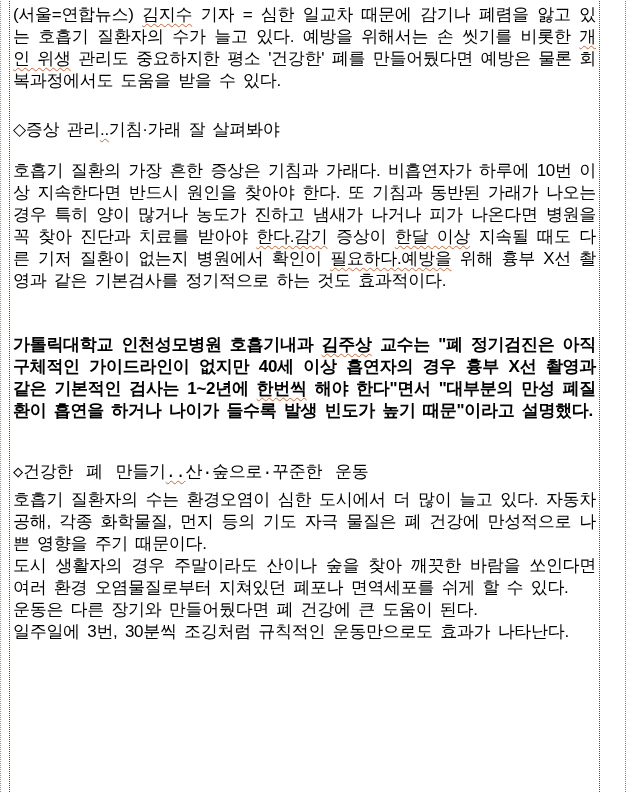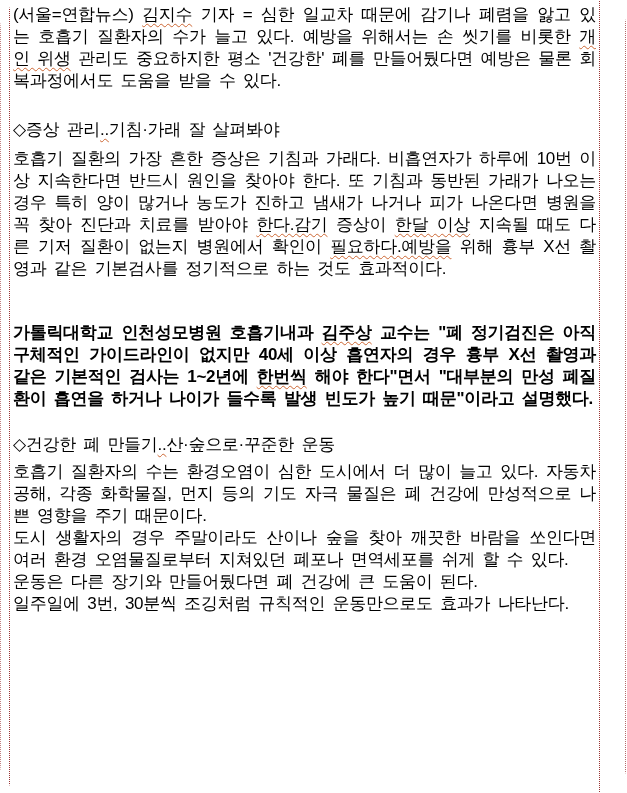--- a/index.html
+++ b/index.html
@@ -6,21 +6,20 @@
   body{
     font-family:"Liberation Sans","DejaVu Sans",sans-serif;
     background:#ffffff;
   }
   .page{
     position:relative;
     width:627px;
     height:793px;
     background:#ffffff;
     overflow:hidden;
-    border-radius:29px;
   }
   
   .outer-border-left{
     position:absolute; left:0; top:-3px; bottom:-3px; width:0;
     border-left:1px dotted #c08080;
   }
   .outer-border-right{
     position:absolute; left:625px; top:-3px; bottom:-3px; width:0;
     border-left:1px dotted #b36b6b;
   }
@@ -37,23 +36,23 @@
     font-size:17px;
     line-height:22px;
     text-align:justify;
     word-spacing:3px;
     letter-spacing:-0.3px;
     cursor:text;
   }
   .para{margin:0;}
   .heading{margin:0;}
   .gap-after-lead{margin-top:27px;}
-  .gap-small{margin-top:7px;}
+  .gap-small{margin-top:19px;}
   .gap-para{margin-top:42px;font-weight:bold;}
-  .gap-before-heading2{margin-top:24px;}
+  .gap-before-heading2{margin-top:40px;font-family:Liberation Mono, monospace;}
   .gap-tiny{margin-top:5px;}
   .squiggle{
     text-decoration:underline wavy #cc6633;
     text-decoration-skip-ink:none;
     text-underline-offset:3px;
     text-decoration-thickness:1px;
   }
 </style>
 </head>
 <body>

